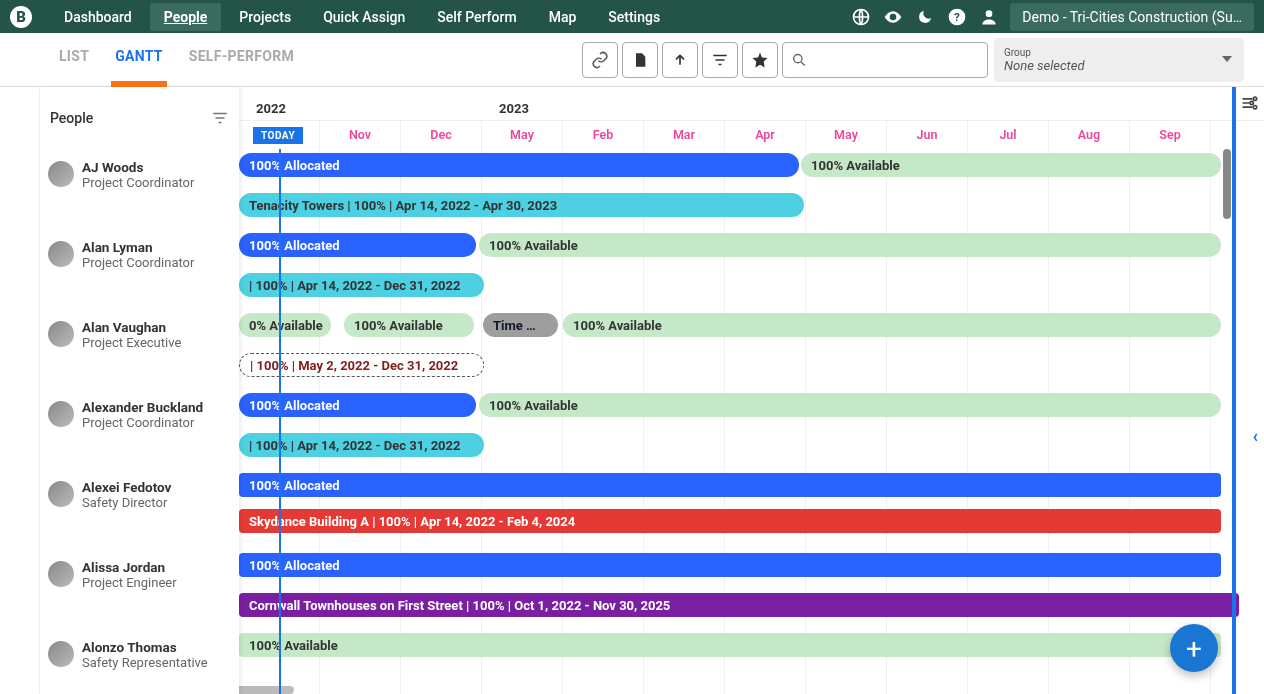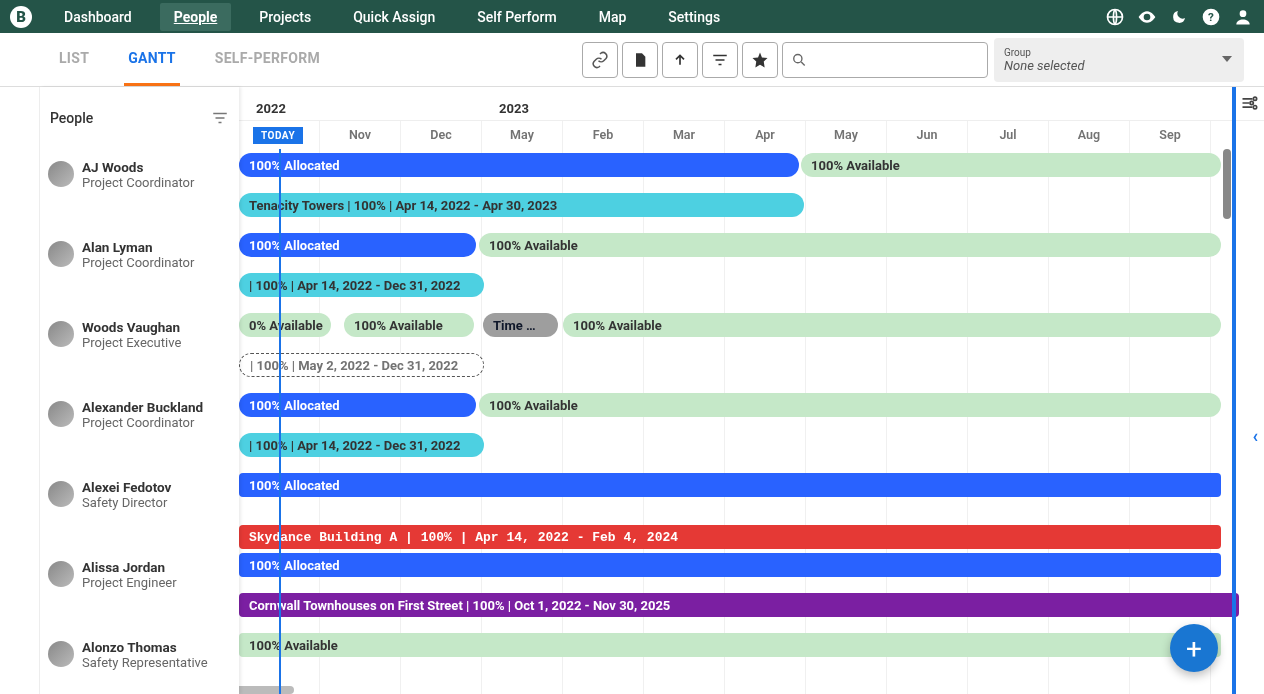--- a/index.html
+++ b/index.html
@@ -1,32 +1,32 @@
 <!DOCTYPE html>
 <html><head>
 <meta charset="utf-8">
 <style>
   * { box-sizing: border-box; margin: 0; padding: 0; }
   body { font-family: -apple-system, BlinkMacSystemFont, "Segoe UI", Roboto, Arial, sans-serif; font-size: 13px; color: #333; background: #fff; overflow: hidden; width: 1264px; height: 694px; }
 
   
   .topbar { height: 33px; background: #245448; display: flex; align-items: center; padding: 0 10px; color: #fff; }
   .logo { width: 22px; height: 22px; background: #fff; border-radius: 50%; display: flex; align-items: center; justify-content: center; color: #245448; font-weight: 900; font-size: 15px; margin-right: 18px; }
-  .nav-items { display: flex; align-items: center; gap: 14px; }
+  .nav-items { display: flex; align-items: center; gap: 4px; }
   .nav-item { padding: 6px 14px; font-size: 14px; font-weight: 500; cursor: pointer; border-radius: 2px; color: #fff; }
   .nav-item.active { background: #3b6b5f; text-decoration: underline; font-weight: 700; }
   .nav-right { margin-left: auto; display: flex; align-items: center; gap: 10px; }
   .nav-icon { width: 22px; height: 22px; display: flex; align-items: center; justify-content: center; cursor: pointer; }
   .org-label { background: #3b6b5f; padding: 6px 12px; border-radius: 3px; font-size: 14px; max-width: 250px; white-space: nowrap; overflow: hidden; text-overflow: ellipsis; }
 
   
   .toolbar { height: 54px; border-bottom: 1px solid #ddd; display: flex; align-items: center; padding: 0 20px 0 55px; }
-  .view-tabs { display: flex; gap: 31px; justify-content: center; }
+  .view-tabs { display: flex; gap: 18px; justify-content: center; }
   .view-tab { font-size: 14px; font-weight: 700; color: #aaa; padding: 17px 4px; cursor: pointer; letter-spacing: 0.3px; }
-  .view-tab.active { color: #1a73e8; border-bottom: 3px solid #f97316; }
+  .view-tab.active { color: #1a73e8; border-bottom: 8px solid #f97316; }
   .toolbar-spacer { flex: 1; }
   .tb-btn { width: 36px; height: 36px; border: 1px solid #aaa; border-radius: 4px; display: flex; align-items: center; justify-content: center; cursor: pointer; margin-left: 4px; background: #fff; }
   .sort-box { height: 36px; border: 1px solid #aaa; border-radius: 4px; padding: 2px 8px; margin-left: 4px; width: 100px; display: flex; flex-direction: column; justify-content: center; position: relative; cursor: pointer; }
   .sort-box .label { font-size: 9px; color: #666; }
   .sort-box .value { font-size: 13px; }
   .sort-box::after { content: "▾"; position: absolute; right: 8px; top: 10px; color: #666; font-size: 11px; }
   .search-box { height: 36px; border: 1px solid #aaa; border-radius: 4px; margin-left: 4px; width: 206px; display: flex; align-items: center; padding: 0 8px; }
   .search-box input { border: none; outline: none; width: 100%; font-size: 13px; }
   .group-box { height: 44px; background: #eee; border-radius: 4px; margin-left: 6px; width: 250px; display: flex; flex-direction: column; justify-content: center; padding: 0 10px; position: relative; cursor: pointer; }
   .group-box .label { font-size: 10px; color: #555; }
@@ -43,32 +43,32 @@
   .avatar { width: 26px; height: 26px; border-radius: 50%; background: linear-gradient(135deg,#888,#bbb); flex-shrink: 0; margin-top: 2px;}
   .person .name { font-weight: 700; font-size: 13.5px; color: #333; line-height: 1.2;}
   .person .title { font-size: 13px; color: #666; line-height: 1.2;}
 
   .gantt { flex: 1; overflow: hidden; position: relative; }
   .gantt-header { height: 48px; position: relative; margin-top: 14px;}
   .year-row { height: 20px; display: flex; font-size: 13px; font-weight: 700; color: #333; border-bottom: 1px solid #eee;}
   .year-cell { position: absolute; }
   .today-badge { position: absolute; top: 26px; left: 14px; background: #1a73e8; color: #fff; font-size: 10px; font-weight: 700; padding: 3px 8px; border-radius: 0; letter-spacing: 0.5px; z-index: 6;}
   .month-row { height: 28px; display: flex; font-size: 12.5px; color: #555; }
-  .month-cell { width: 81px; text-align: center; border-right: 1px solid #f0f0f0; line-height: 28px; font-weight: 600; color: #737373;}
+  .month-cell { width: 81px; text-align: center; border-right: 1px solid #f0f0f0; line-height: 28px; font-weight: 600; color: #ec4899;}
 
   .gantt-body { position: relative; }
   .row { height: 80px; position: relative; }
   .grid-lines { position: absolute; inset: 0; display: flex; }
   .grid-lines div { width: 81px; border-right: 1px solid #f0f0f0; }
   .bar { position: absolute; height: 24px; border-radius: 12px; display: flex; align-items: center; padding: 0 10px; font-size: 13px; font-weight: 700; white-space: nowrap; overflow: hidden; }
   .bar.alloc-blue { background: #2962ff; color: #fff; }
   .bar.avail-green { background: #c5e8c8; color: #333; }
   .bar.cyan { background: #4dd0e1; color: #333; }
   .bar.gray { background: #9e9e9e; color: #0f172a; }
-  .bar.dashed { background: #fff; border: 1.5px dashed #555; color: #737373; }
+  .bar.dashed { background: #fff; border: 1.5px dashed #555; color: #7f1d1d; }
   .bar.red { background: #e53935; color: #fff; border-radius: 4px;}
   .bar.purple { background: #7b1fa2; color: #fff; border-radius: 4px;}
   .bar.squareblue { background: #2962ff; color: #fff; border-radius: 4px;}
   .bar.squaregreen { background: #c5e8c8; color: #333; border-radius: 4px;}
 
   .today-line { position: absolute; top: 0; bottom: 0; left: 40px; width: 2px; background: #1a73e8; z-index: 4; }
   
   .fab { position: absolute; right: 46px; bottom: 22px; width: 48px; height: 48px; border-radius: 50%; background: #1976d2; color: #fff; display: flex; align-items: center; justify-content: center; font-size: 28px; box-shadow: 0 4px 10px rgba(0,0,0,0.25); cursor: pointer; z-index: 20;}
   
   .right-edge { position: absolute; right: 28px; top: 0; bottom: 0; width: 4px; background: #1a73e8; z-index: 15;}
@@ -116,20 +116,21 @@
           <circle cx="12" cy="12" r="10"></circle>
           <text x="12" y="17" text-anchor="middle" fill="#245448" font-size="14" font-weight="bold">?</text>
         </svg>
     </div>
     <div class="nav-icon">
       <svg width="20" height="20" viewBox="0 0 24 24" fill="#fff">
           <circle cx="12" cy="8" r="4"></circle>
           <path d="M4 21c0-4 4-6 8-6s8 2 8 6"></path>
         </svg>
     </div>
+    <div class="org-label">Demo - Tri-Cities Construction (Su…</div>
   </div>
 </div>
 
 <div class="toolbar">
   <div class="view-tabs" id="view-tabs">
       <div class="view-tab">LIST</div>
       <div class="view-tab active">GANTT</div>
       <div class="view-tab">SELF-PERFORM</div>
     </div>
   <div class="toolbar-spacer"></div>
@@ -194,21 +195,21 @@
         <div class="person">
           <div class="avatar"></div>
     <div>
             <div class="name">Alan Lyman</div>
     <div class="title">Project Coordinator</div>
           </div>
         </div>
         <div class="person">
           <div class="avatar"></div>
     <div>
-            <div class="name">Woods Vaughan</div>
+            <div class="name">Alan Vaughan</div>
     <div class="title">Project Executive</div>
           </div>
         </div>
         <div class="person">
           <div class="avatar"></div>
     <div>
             <div class="name">Alexander Buckland</div>
     <div class="title">Project Coordinator</div>
           </div>
         </div>
@@ -347,21 +348,21 @@
             <div></div>
             <div></div>
             <div></div>
             <div></div>
             <div></div>
             <div></div>
             <div></div>
             <div></div>
           </div>
           <div class="bar squareblue" style="left: 0px; width: 982px; top: 4px;">100% Allocated</div>
-          <div class="bar red" style="left: 0px; width: 982px; top: 56px; font-family: Liberation Mono, monospace;">Skydance Building A | 100% | Apr 14, 2022 - Feb 4, 2024</div>
+          <div class="bar red" style="left: 0px; width: 982px; top: 40px;">Skydance Building A | 100% | Apr 14, 2022 - Feb 4, 2024</div>
         </div>
         <div class="row">
           <div class="grid-lines">
             <div></div>
             <div></div>
             <div></div>
             <div></div>
             <div></div>
             <div></div>
             <div></div>

